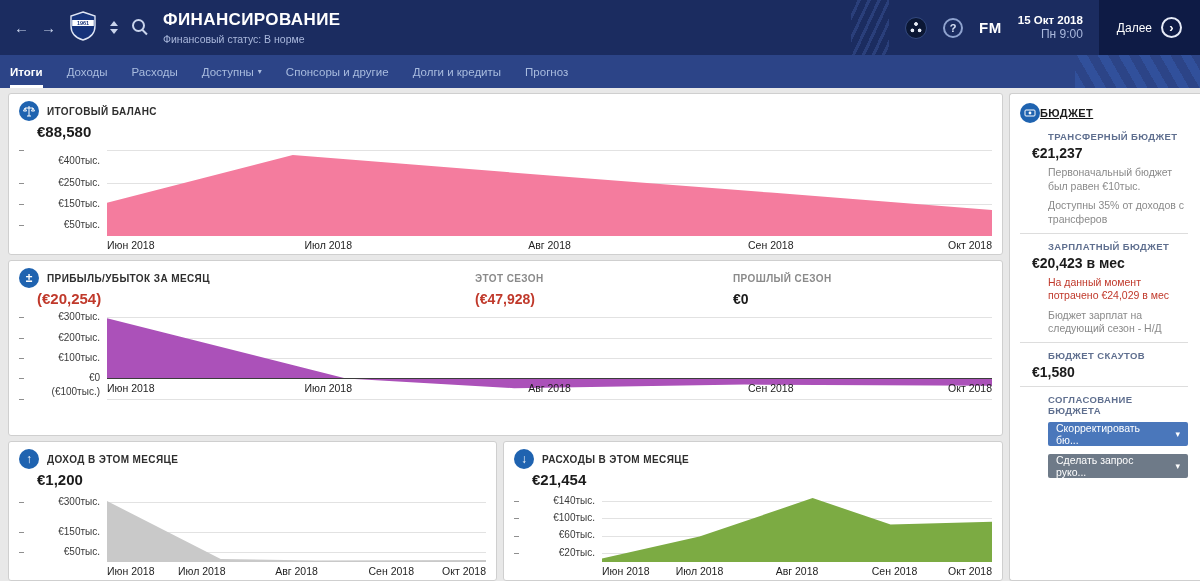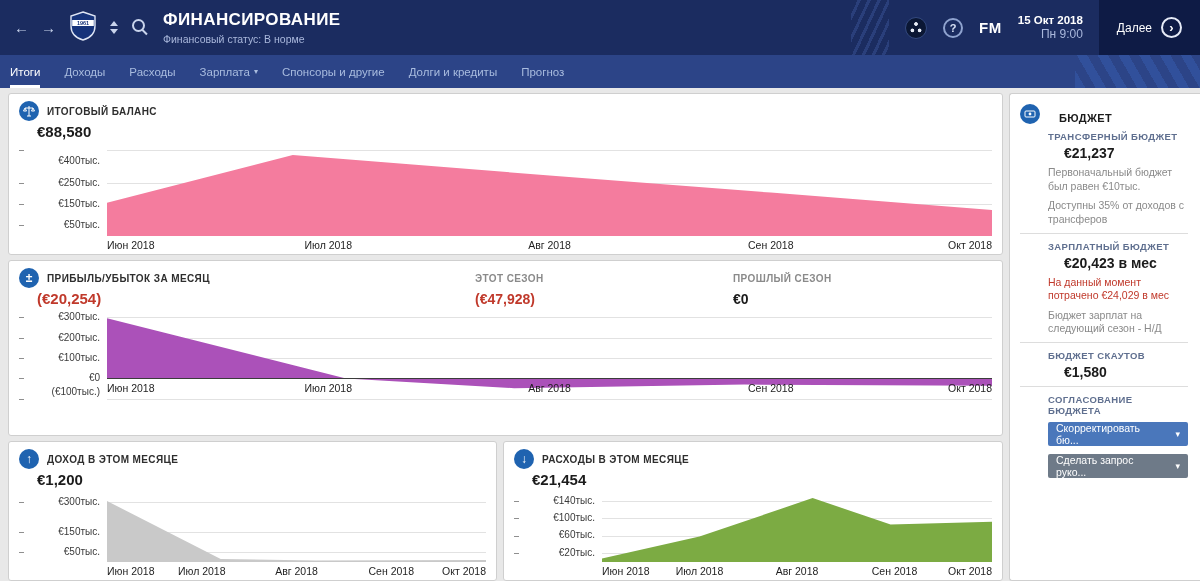--- a/index.html
+++ b/index.html
@@ -33,21 +33,21 @@
   .fmlogo{font-size:15px;font-weight:bold;letter-spacing:.5px;}
   .datetime{text-align:right;line-height:1.25;}
   .hdate{font-size:11.5px;font-weight:bold;}
   .htime{font-size:12px;color:#aab8dc;}
   .continue{height:100%;background:#0e1b45;display:flex;align-items:center;gap:9px;padding:0 18px;font-size:12px;cursor:pointer;}
   .cont-circle{width:21px;height:21px;border:2px solid #e6ebf7;border-radius:50%;display:flex;align-items:center;justify-content:center;font-size:13px;font-weight:bold;box-sizing:border-box;}
   
   .tabs{height:33px;background:#2c4487;display:flex;align-items:stretch;color:#a9bcdf;font-size:11.5px;overflow:hidden;}
   .tab{display:flex;align-items:center;gap:4px;margin:0 12px;border-bottom:3px solid transparent;padding-top:3px;cursor:pointer;white-space:nowrap;}
   .tab:first-child{margin-left:10px;}
-  .tab.active{color:#fff;border-bottom-color:#fff;}
+  .tab.active{color:#fff;border-bottom-color:#fff;font-weight:bold;}
   .tab .chev{font-size:8px;}
   .tabstripes{margin-left:auto;width:125px;background:repeating-linear-gradient(60deg,#31509b 0 9px,#2c4487 9px 18px);}
   
   .content{display:flex;gap:6px;padding:5px 0 0 8px;height:493px;box-sizing:border-box;}
   .main{width:995px;flex:none;display:flex;flex-direction:column;gap:5px;}
   .card{background:#fff;border:1px solid #cfcfcf;border-radius:3px;padding:6px 10px;box-sizing:border-box;overflow:hidden;}
   .card-balance{height:162px;}
   .card-profit{height:176px;}
   .bottomrow{display:flex;gap:6px;flex:1;min-height:0;}
   .card-income{width:489px;flex:none;}
@@ -74,24 +74,24 @@
   .gridline{position:absolute;left:0;right:0;height:1px;background:#e2e2e2;}
   .axisline{position:absolute;left:0;right:0;height:1px;background:#d7d7d7;}
   .zeroline{position:absolute;left:0;right:0;height:1px;background:#3c3c3c;}
   .ytick{position:absolute;right:7px;left:0;text-align:right;font-size:10px;color:#3a3a3a;height:12px;line-height:12px;white-space:nowrap;}
   .ytickmark{position:absolute;left:0;width:5px;height:1px;background:#8f8f8f;}
   .xlabels{position:relative;height:14px;margin:2px 0 0 88px;}
   .xlabel{position:absolute;top:1px;font-size:10.5px;color:#1e1e1e;white-space:nowrap;transform:translateX(-50%);}
   
   .sidebar{flex:1;background:#fff;border:1px solid #cfcfcf;border-right:none;border-radius:3px 0 0 3px;
     padding:8px 12px 8px 10px;box-sizing:border-box;overflow:hidden;font-size:10.5px;}
-  .side-head{display:flex;align-items:flex-end;gap:19px;height:22px;margin-bottom:4px;}
+  .side-head{display:flex;align-items:center;gap:0;height:22px;margin-bottom:4px;text-decoration:underline;}
   .side-title{font-size:11px;font-weight:bold;letter-spacing:.4px;}
   .slabel{font-size:9.5px;font-weight:bold;color:#5f6f8f;letter-spacing:.4px;margin:7px 0 3px 28px;}
-  .svalue{font-size:14px;font-weight:bold;color:#1b1b1b;margin:0 0 5px 44px;}
+  .svalue{font-size:14px;font-weight:bold;color:#1b1b1b;margin:0 0 5px 12px;}
   .snote{color:#8a8a8a;margin:0 0 6px 28px;line-height:1.3;}
   .snote.red{color:#c0392b;}
   .sdiv{border:none;border-top:1px solid #ddd;margin:6px 0 4px 0;}
   .sbtn{margin:6px 0 0 28px;width:calc(100% - 28px);display:flex;justify-content:space-between;align-items:center;
     height:24px;padding:0 8px;color:#fff;font-size:10.5px;border-radius:2px;cursor:pointer;box-sizing:border-box;gap:16px;}
   .sbtn .chev{font-size:9px;}
   .sbtn-blue{background:#4a77bb;}
   .sbtn-gray{background:#6e7a88;margin-top:8px;}
 </style>
 </head>
@@ -144,21 +144,21 @@
     <div class="tab active">
         <span>Итоги</span>
       </div>
     <div class="tab">
         <span>Доходы</span>
       </div>
     <div class="tab">
         <span>Расходы</span>
       </div>
     <div class="tab">
-        <span>Зарплата</span>
+        <span>Доступны</span>
         <span class="chev">▾</span>
       </div>
     <div class="tab">
         <span>Спонсоры и другие</span>
       </div>
     <div class="tab">
         <span>Долги и кредиты</span>
       </div>
     <div class="tab">
         <span>Прогноз</span>

